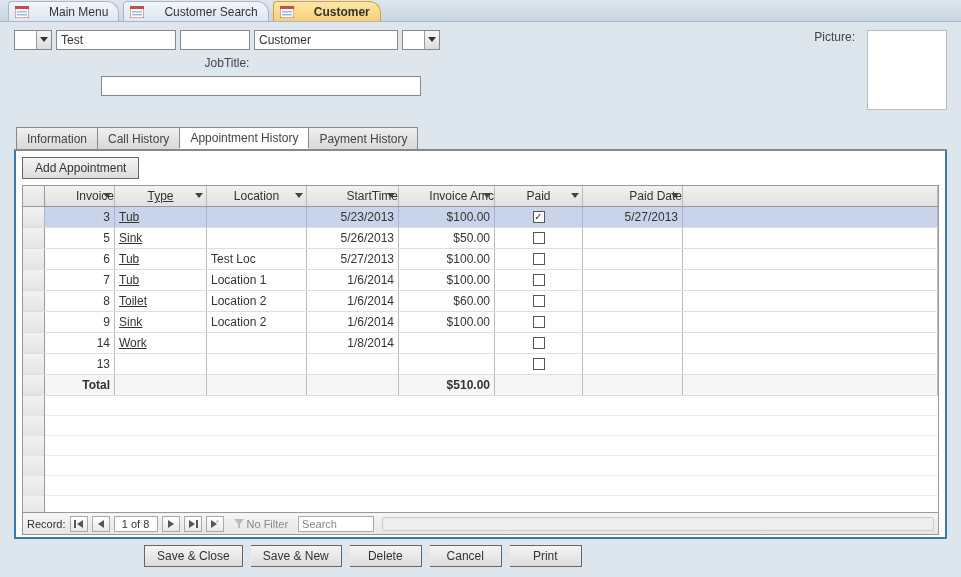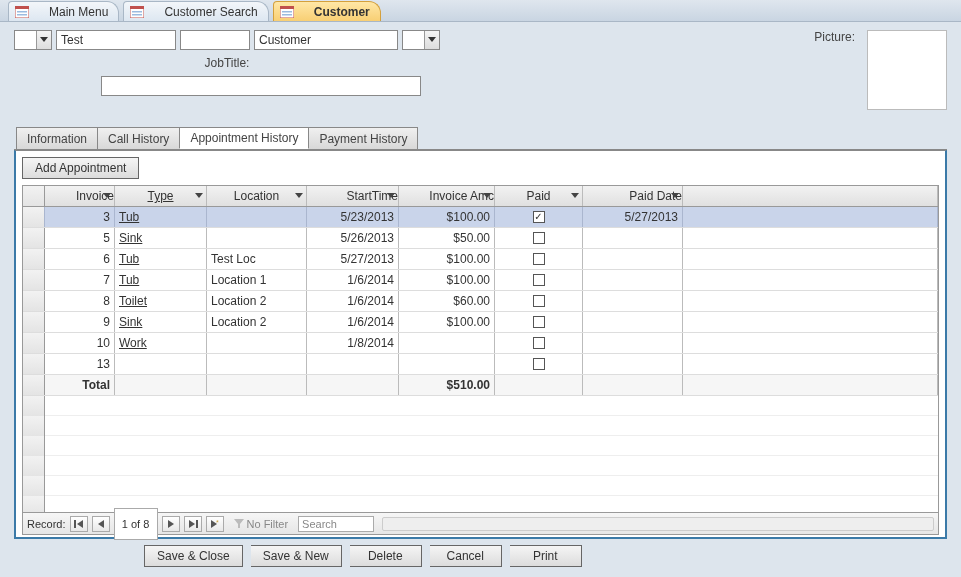--- a/index.html
+++ b/index.html
@@ -200,21 +200,21 @@
     padding: 0 4px;
     font-size:11px;
   }
   .navbtn {
     width:18px; height:16px;
     border:1px solid #aaa;
     background: linear-gradient(#fff,#e8e8e8);
     display:inline-flex; align-items:center; justify-content:center;
   }
   .recbox {
-    width:44px; height:32px; border:1px solid #aaa; background:#fff;
+    width:44px; height:16px; border:1px solid #aaa; background:#fff;
     text-align:center; display:inline-flex; align-items:center; justify-content:center;
   }
   .nofilter { color:#888; display:flex; align-items:center; gap:3px; margin:0 6px;}
   .searchbox { flex:0 0 76px; height:16px; border:1px solid #aaa; background:#fff; padding:0 3px; display:flex; align-items:center; color:#888;}
   .hscroll { flex:1; height:14px; margin-left:4px; background:#eee; border:1px solid #ccc; border-radius:2px;}
 
   .bottom-buttons {
     display:flex; gap:8px; margin-top:6px; padding-left:130px;
   }
   .bottom-buttons .btn { border-left: none; }
@@ -461,21 +461,21 @@
               <div class="gc c-start">1/6/2014</div>
               <div class="gc c-amt">$100.00</div>
               <div class="gc c-paid">
                 <span class="chk"></span>
               </div>
               <div class="gc c-pdate"></div>
               <div class="gc c-tail"></div>
             </div>
             <div class="grid-row">
               <div class="gc c-sel"></div>
-              <div class="gc c-inv">10</div>
+              <div class="gc c-inv">14</div>
               <div class="gc c-type">Work</div>
               <div class="gc c-loc"></div>
               <div class="gc c-start">1/8/2014</div>
               <div class="gc c-amt"></div>
               <div class="gc c-paid">
                 <span class="chk"></span>
               </div>
               <div class="gc c-pdate"></div>
               <div class="gc c-tail"></div>
             </div>

